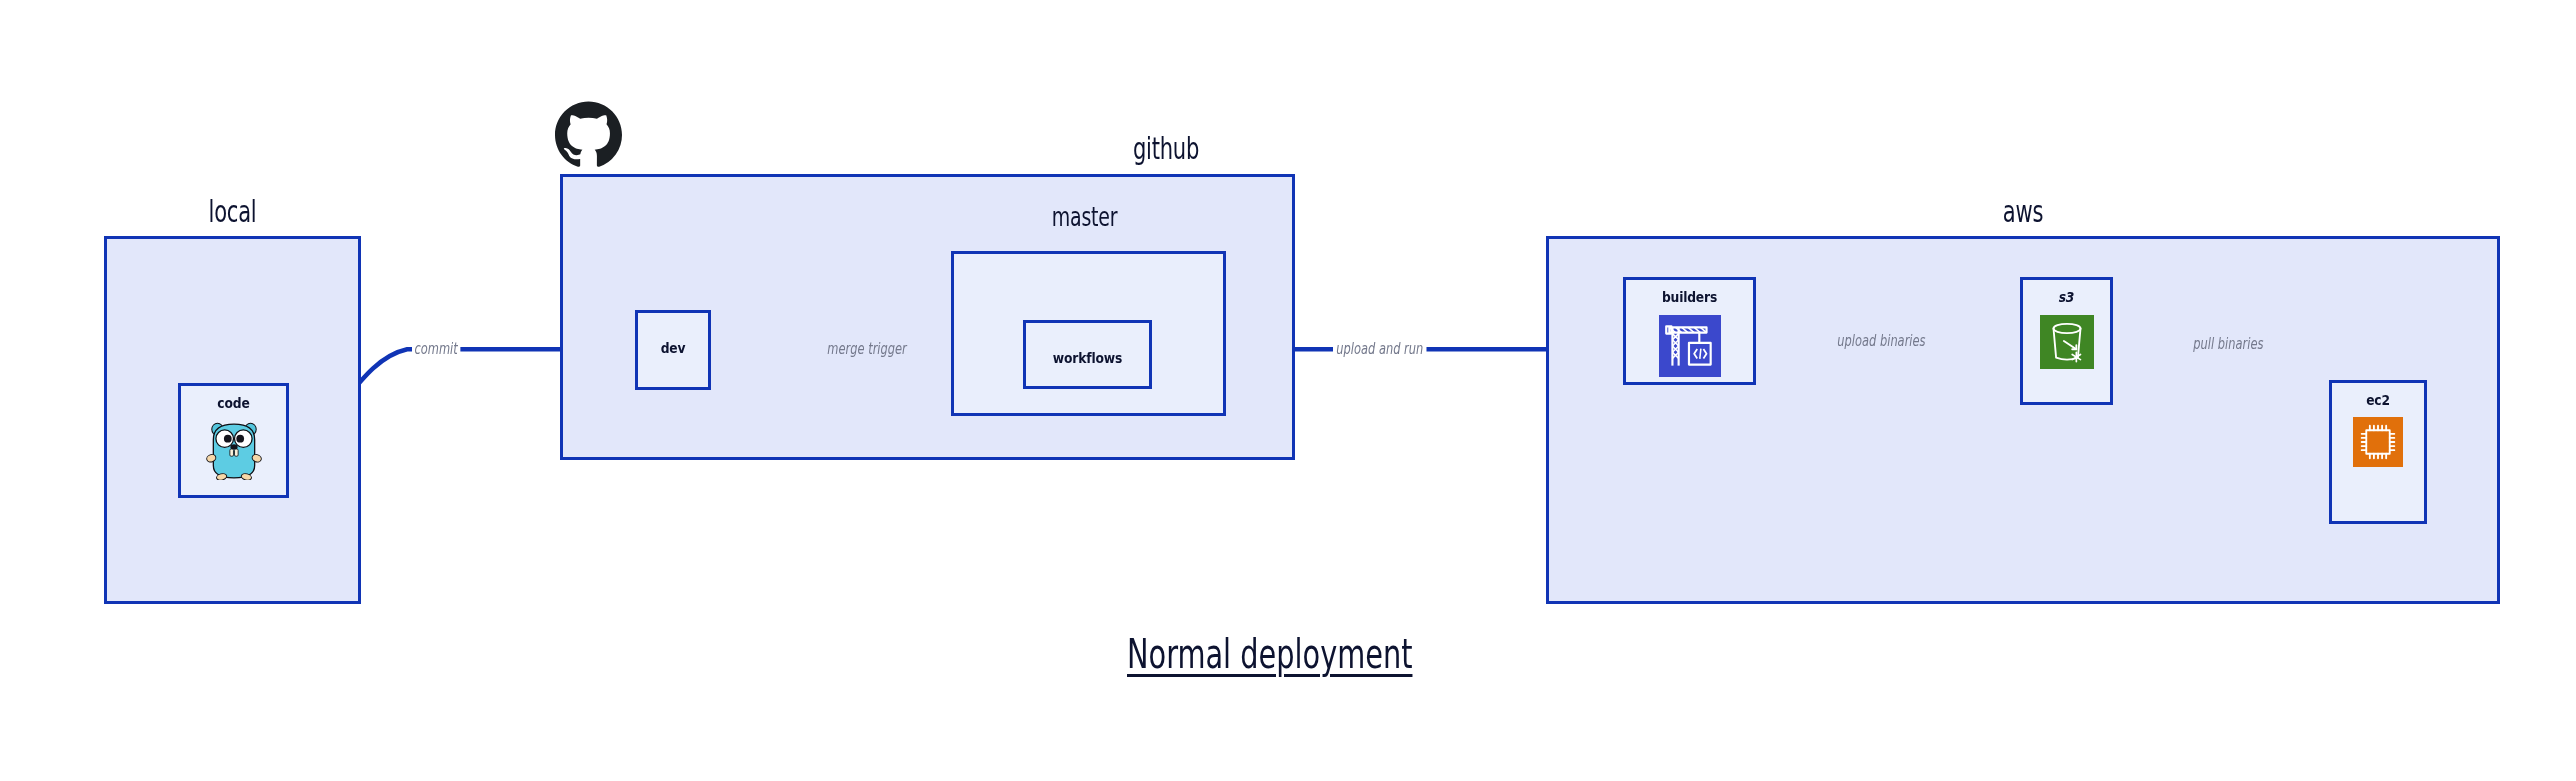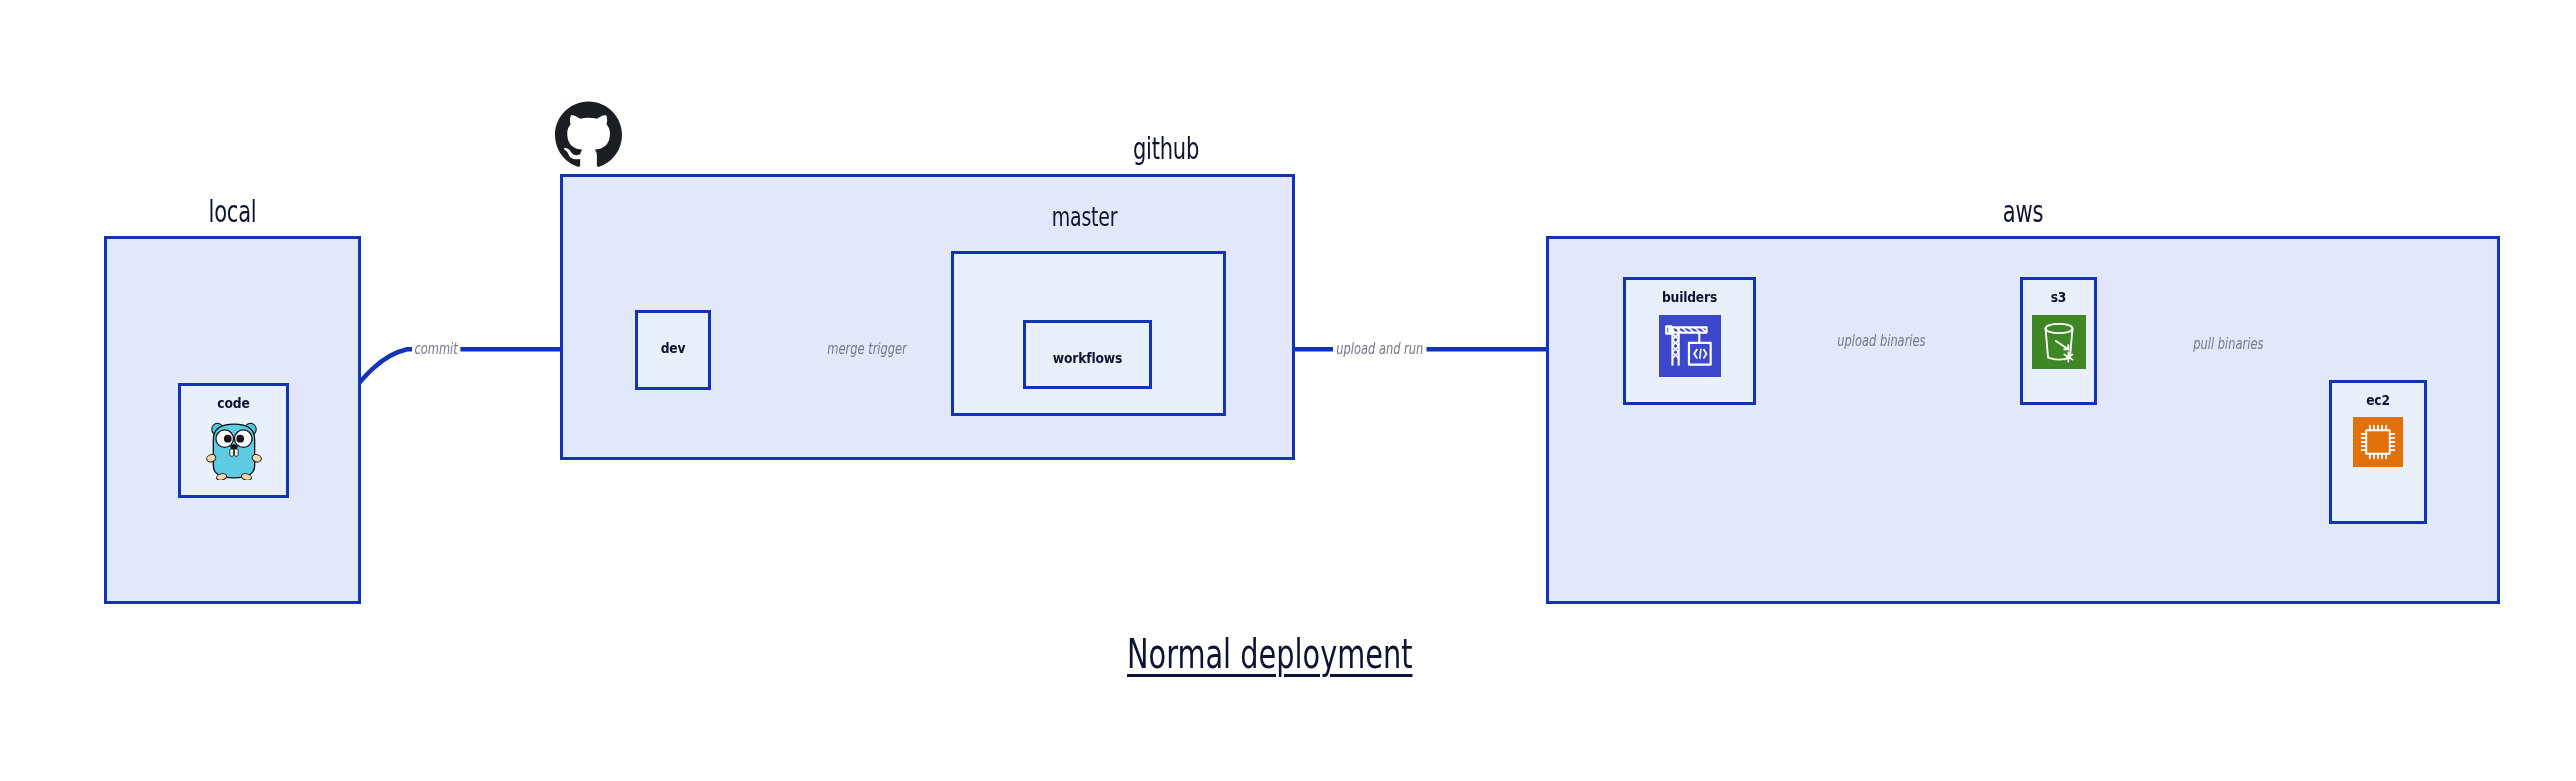--- a/index.html
+++ b/index.html
@@ -205,21 +205,21 @@
 
   <div class="edge-label" style="left:824px; top:340px; background:#e2e7fa; padding:0 4.1px;">merge trigger</div>
 
   <div class="edge-label" style="left:1333px; top:340px; background:#ffffff; padding:0 4.1px;">upload and run</div>
 
   <div class="group-label" style="left:1894px; top:194px; width:258px;">aws</div>
 
   <div class="group" style="left:1546px; top:236px; width:954px; height:368px;">
   </div>
 
-  <div class="node" style="left:1623px; top:277px; width:133px; height:128px;">
+  <div class="node" style="left:1623px; top:277px; width:133px; height:108px;">
     <div class="node-label">builders</div>
     <div class="node-icon" style="top:35px; width:62px; height:62px;">
       <svg viewBox="0 0 120 120" width="62" height="62">
         <rect x="0" y="0" width="120" height="120" fill="#3b48cc"></rect>
         <g fill="none" stroke="#ffffff" stroke-width="4.2" stroke-linejoin="round">
 
           <path d="M26 24 L26 98"></path>
           <path d="M38 24 L38 98"></path>
           <path d="M26 36 L38 48 M38 36 L26 48 M26 48 L38 60 M38 48 L26 60
                    M26 60 L38 72 M38 60 L26 72 M26 72 L38 84 M38 72 L26 84" stroke-width="3"></path>
@@ -235,21 +235,21 @@
           <rect x="58" y="54" width="42" height="42"></rect>
 
           <path d="M74 66 L68 75 L74 84" stroke-width="3.4"></path>
           <path d="M86 66 L92 75 L86 84" stroke-width="3.4"></path>
           <path d="M81 65 L79 85" stroke-width="3"></path>
         </g>
       </svg>
     </div>
   </div>
 
-  <div class="node" style="left:2020px; top:277px; width:77px; height:128px;">
+  <div class="node" style="left:2020px; top:277px; width:93px; height:128px;font-style:italic;">
     <div class="node-label">s3</div>
     <div class="node-icon" style="top:35px; width:54px; height:54px;">
       <svg viewBox="0 0 104 104" width="54" height="54">
         <rect x="0" y="0" width="104" height="104" fill="#3f8624"></rect>
         <g fill="none" stroke="#ffffff" stroke-width="3.6" stroke-linejoin="round" stroke-linecap="round">
 
           <path d="M26 26 L31 82 Q52 90 73 82 L78 26"></path>
           <ellipse cx="52" cy="26" rx="26" ry="9"></ellipse>
 
           <path d="M46 50 L70 66"></path>

